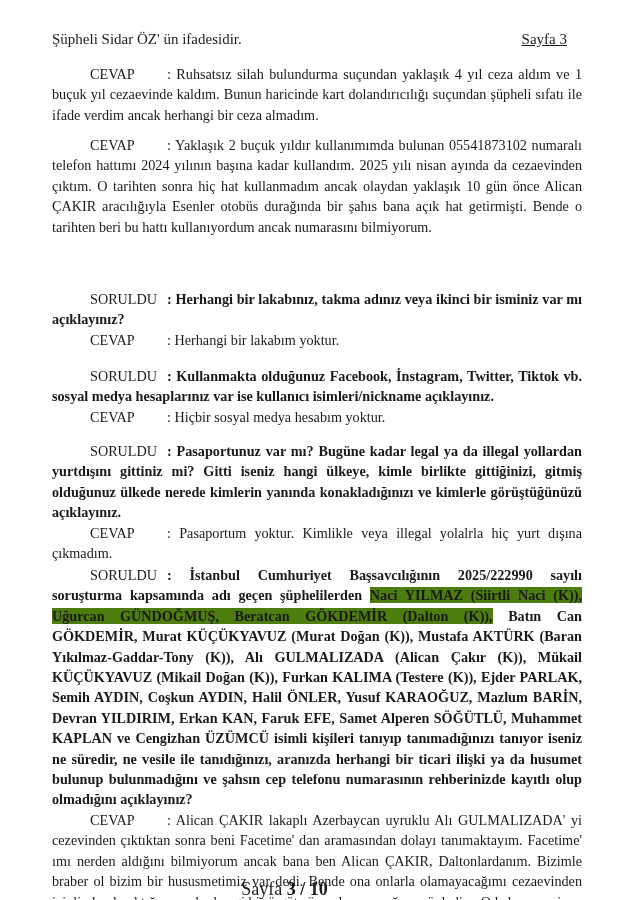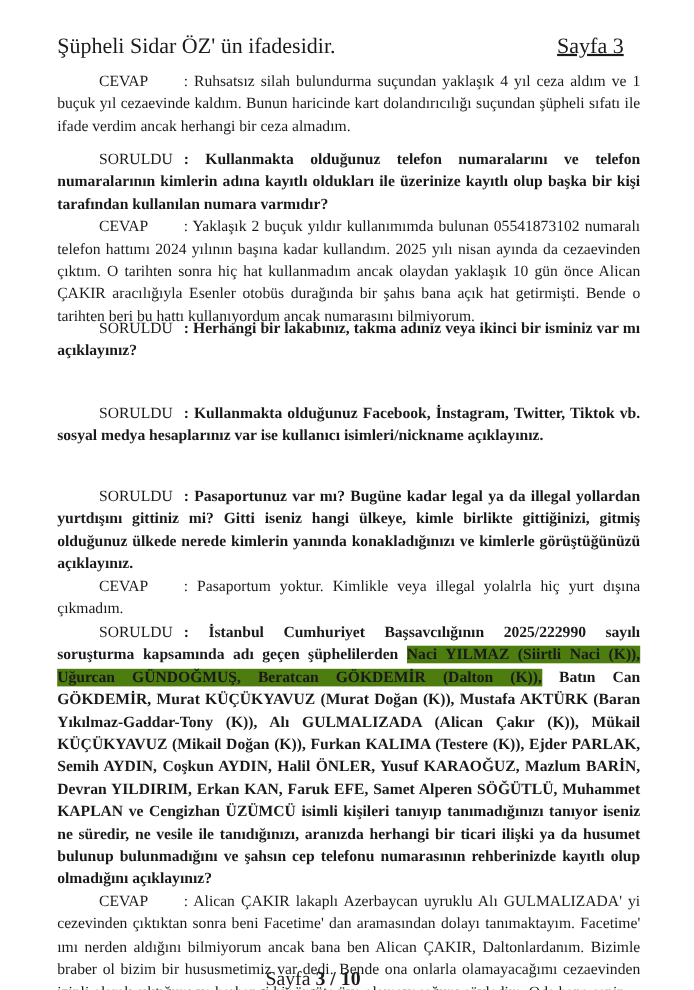--- a/index.html
+++ b/index.html
@@ -4,21 +4,21 @@
   <style>
     html, body { margin: 0; padding: 0; }
     body {
       width: 631px; height: 900px; background: #ffffff; overflow: hidden;
       font-family: "Liberation Serif", "DejaVu Serif", serif;
       color: #1a1a1a; position: relative;
     }
     .page { position: absolute; left: 52px; top: 0; width: 530px; }
     .header {
       position: absolute; top: 31px; left: 0; width: 530px;
-      font-size: 20px; display: flex; justify-content: space-between;
+      font-size: 15px; display: flex; justify-content: space-between;
     }
     .header .pg { padding-right: 15px; text-decoration: underline; }
     .block { position: absolute; left: 0; width: 530px; font-size: 14.2px; line-height: 20.4px; text-align: justify; }
     .block p { margin: 0; text-indent: 38px; }
     .lbl { font-weight: normal; display: inline-block; width: 77px; text-indent: 0; }
     .q { font-weight: bold; }
     .hl { background: #4d7c0f; }
     .footer {
       position: absolute; top: 879px; left: 0; width: 569px; text-align: center;
       font-size: 18px;
@@ -32,30 +32,31 @@
   <div class="header">
     <span>Şüpheli Sidar ÖZ' ün ifadesidir.</span>
     <span class="pg">Sayfa  3</span>
   </div>
 
   <div class="block" style="top:64px">
     <p><span class="lbl">CEVAP</span><span>: </span><span>Ruhsatsız silah bulundurma suçundan yaklaşık 4 yıl ceza aldım ve 1 buçuk yıl cezaevinde kaldım. Bunun haricinde kart dolandırıcılığı suçundan şüpheli sıfatı ile ifade verdim ancak herhangi bir ceza almadım.</span></p>
   </div>
 
   <div class="block" style="top:135px">
-    <p class="q"><span class="lbl">SORULDU</span><span>: </span><span>Kullanmakta olduğunuz telefon numaralarını ve telefon numaralarının kimlerin adına kayıtlı oldukları ile üzerinize kayıtlı olup başka bir kişi tarafından kullanılan numara varmıdır?</span></p>
     <p><span class="lbl">CEVAP</span><span>: </span><span>Yaklaşık 2 buçuk yıldır kullanımımda bulunan 05541873102 numaralı telefon hattımı 2024 yılının başına kadar kullandım. 2025 yılı nisan ayında da cezaevinden çıktım. O tarihten sonra hiç hat kullanmadım ancak olaydan yaklaşık 10 gün önce Alican ÇAKIR aracılığıyla Esenler otobüs durağında bir şahıs bana açık hat getirmişti. Bende o tarihten beri bu hattı kullanıyordum ancak numarasını bilmiyorum.</span></p>
   </div>
 
   <div class="block" style="top:289px">
     <p class="q"><span class="lbl">SORULDU</span><span>: </span><span>Herhangi bir lakabınız, takma adınız veya ikinci bir isminiz var mı açıklayınız?</span></p>
+    <p><span class="lbl">CEVAP</span><span>: </span><span>Herhangi bir lakabım yoktur.</span></p>
   </div>
 
   <div class="block" style="top:366px">
     <p class="q"><span class="lbl">SORULDU</span><span>: </span><span>Kullanmakta olduğunuz Facebook, İnstagram, Twitter, Tiktok vb. sosyal medya hesaplarınız var ise kullanıcı isimleri/nickname açıklayınız.</span></p>
+    <p><span class="lbl">CEVAP</span><span>: </span><span>Hiçbir sosyal medya hesabım yoktur.</span></p>
   </div>
 
   <div class="block" style="top:441px">
     <p class="q"><span class="lbl">SORULDU</span><span>: </span><span>Pasaportunuz var mı? Bugüne kadar legal ya da illegal yollardan yurtdışını gittiniz mi? Gitti iseniz hangi ülkeye, kimle birlikte gittiğinizi, gitmiş olduğunuz ülkede nerede kimlerin yanında konakladığınızı ve kimlerle görüştüğünüzü açıklayınız.</span></p>
     <p><span class="lbl">CEVAP</span><span>: </span><span>Pasaportum yoktur. Kimlikle veya illegal yolalrla hiç yurt dışına çıkmadım.</span></p>
   </div>
 
   <div class="block" style="top:565px">
     <p class="q"><span class="lbl">SORULDU</span><span>: </span><span>İstanbul Cumhuriyet Başsavcılığının 2025/222990 sayılı soruşturma kapsamında adı geçen şüphelilerden </span><span class="hl">Naci YILMAZ (Siirtli Naci (K)), Uğurcan GÜNDOĞMUŞ, Beratcan GÖKDEMİR (Dalton (K)),</span><span> Batın Can GÖKDEMİR, Murat KÜÇÜKYAVUZ (Murat Doğan (K)), Mustafa AKTÜRK (Baran Yıkılmaz-Gaddar-Tony (K)), Alı GULMALIZADA (Alican Çakır (K)), Mükail KÜÇÜKYAVUZ (Mikail Doğan (K)), Furkan KALIMA (Testere (K)), Ejder PARLAK, Semih AYDIN, Coşkun AYDIN, Halil ÖNLER, Yusuf KARAOĞUZ, Mazlum BARİN, Devran YILDIRIM, Erkan KAN, Faruk EFE, Samet Alperen SÖĞÜTLÜ, Muhammet KAPLAN ve Cengizhan ÜZÜMCÜ isimli kişileri tanıyıp tanımadığınızı tanıyor iseniz ne süredir, ne vesile ile tanıdığınızı, aranızda herhangi bir ticari ilişki ya da husumet bulunup bulunmadığını ve şahsın cep telefonu numarasının rehberinizde kayıtlı olup olmadığını açıklayınız?</span></p>
     <p><span class="lbl">CEVAP</span><span>: </span><span>Alican ÇAKIR lakaplı Azerbaycan uyruklu Alı GULMALIZADA' yi cezevinden çıktıktan sonra beni Facetime' dan aramasından dolayı tanımaktayım. Facetime' ımı nerden aldığını bilmiyorum ancak bana ben Alican ÇAKIR, Daltonlardanım. Bizimle braber ol bizim bir hususmetimiz var dedi. Bende ona onlarla olamayacağımı cezaevinden izinli olarak çıktığımı ve herhangi bir örgüte üye olamayacağımı söyledim. Oda bana senin</span></p>

